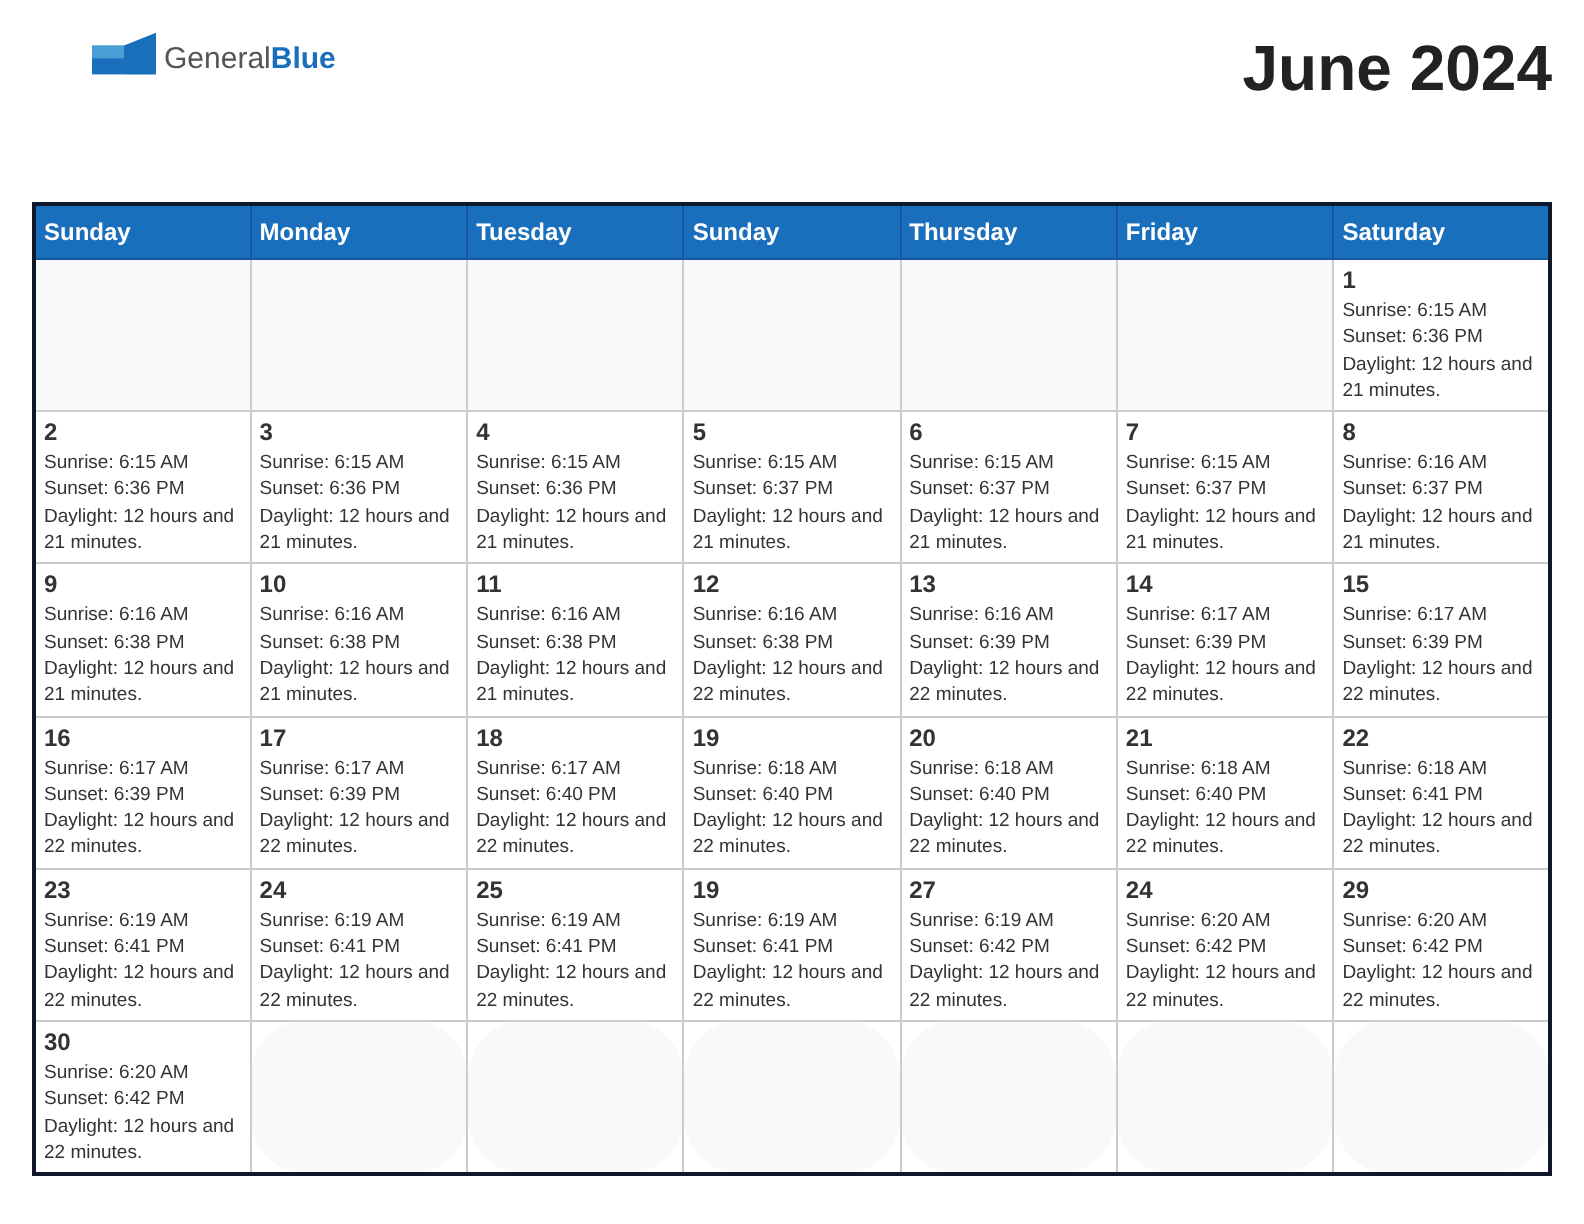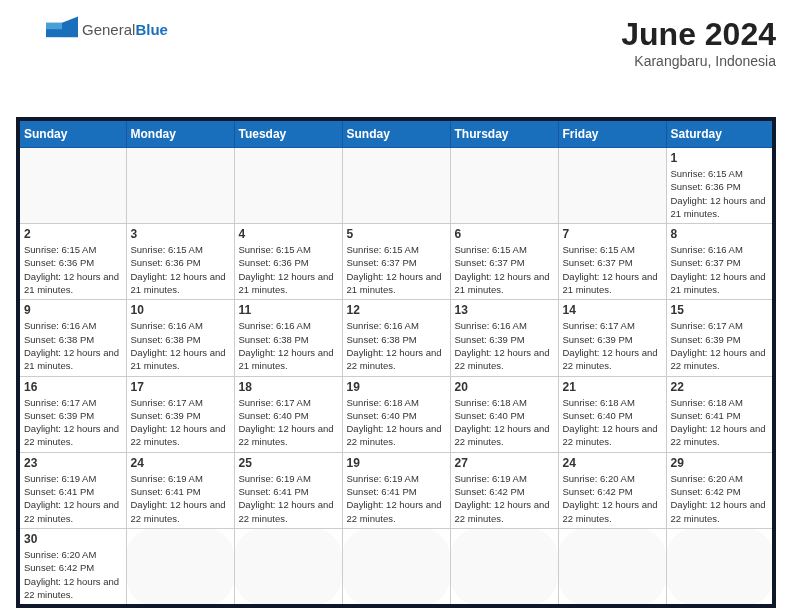--- a/index.html
+++ b/index.html
@@ -34,21 +34,21 @@
       font-weight: bold;
       color: #222;
     }
     .location {
       font-size: 14px;
       color: #555;
     }
     .calendar {
       width: 100%;
       border-collapse: collapse;
-      border: 4px solid #0f172a;
+      border: 2px solid #0f172a;
       margin-top: 48px;
     }
     .calendar th {
       background: #1a6fbd;
       color: #fff;
       font-size: 12px;
       font-weight: bold;
       padding: 6px 4px;
       text-align: left;
       border: 1px solid #1557a0;
@@ -94,21 +94,20 @@
       <rect x="0" y="8" width="20" height="8" fill="#4a9fd4"></rect>
     </svg>
     <div>
       <div style="font-size:15px; color:#333; line-height:1.2;">
         <span style="color:#555;">General</span><span style="color:#1a6fbd; font-weight:bold;">Blue</span>
       </div>
     </div>
   </div>
   <div class="title-block">
     <div class="month-year">June 2024</div>
-    <div class="location">Karangbaru, Indonesia</div>
   </div>
 </div>
 
 <table class="calendar">
   <thead>
     <tr>
     <th>Sunday</th>
         <th>Monday</th>
         <th>Tuesday</th>
         <th>Sunday</th>

